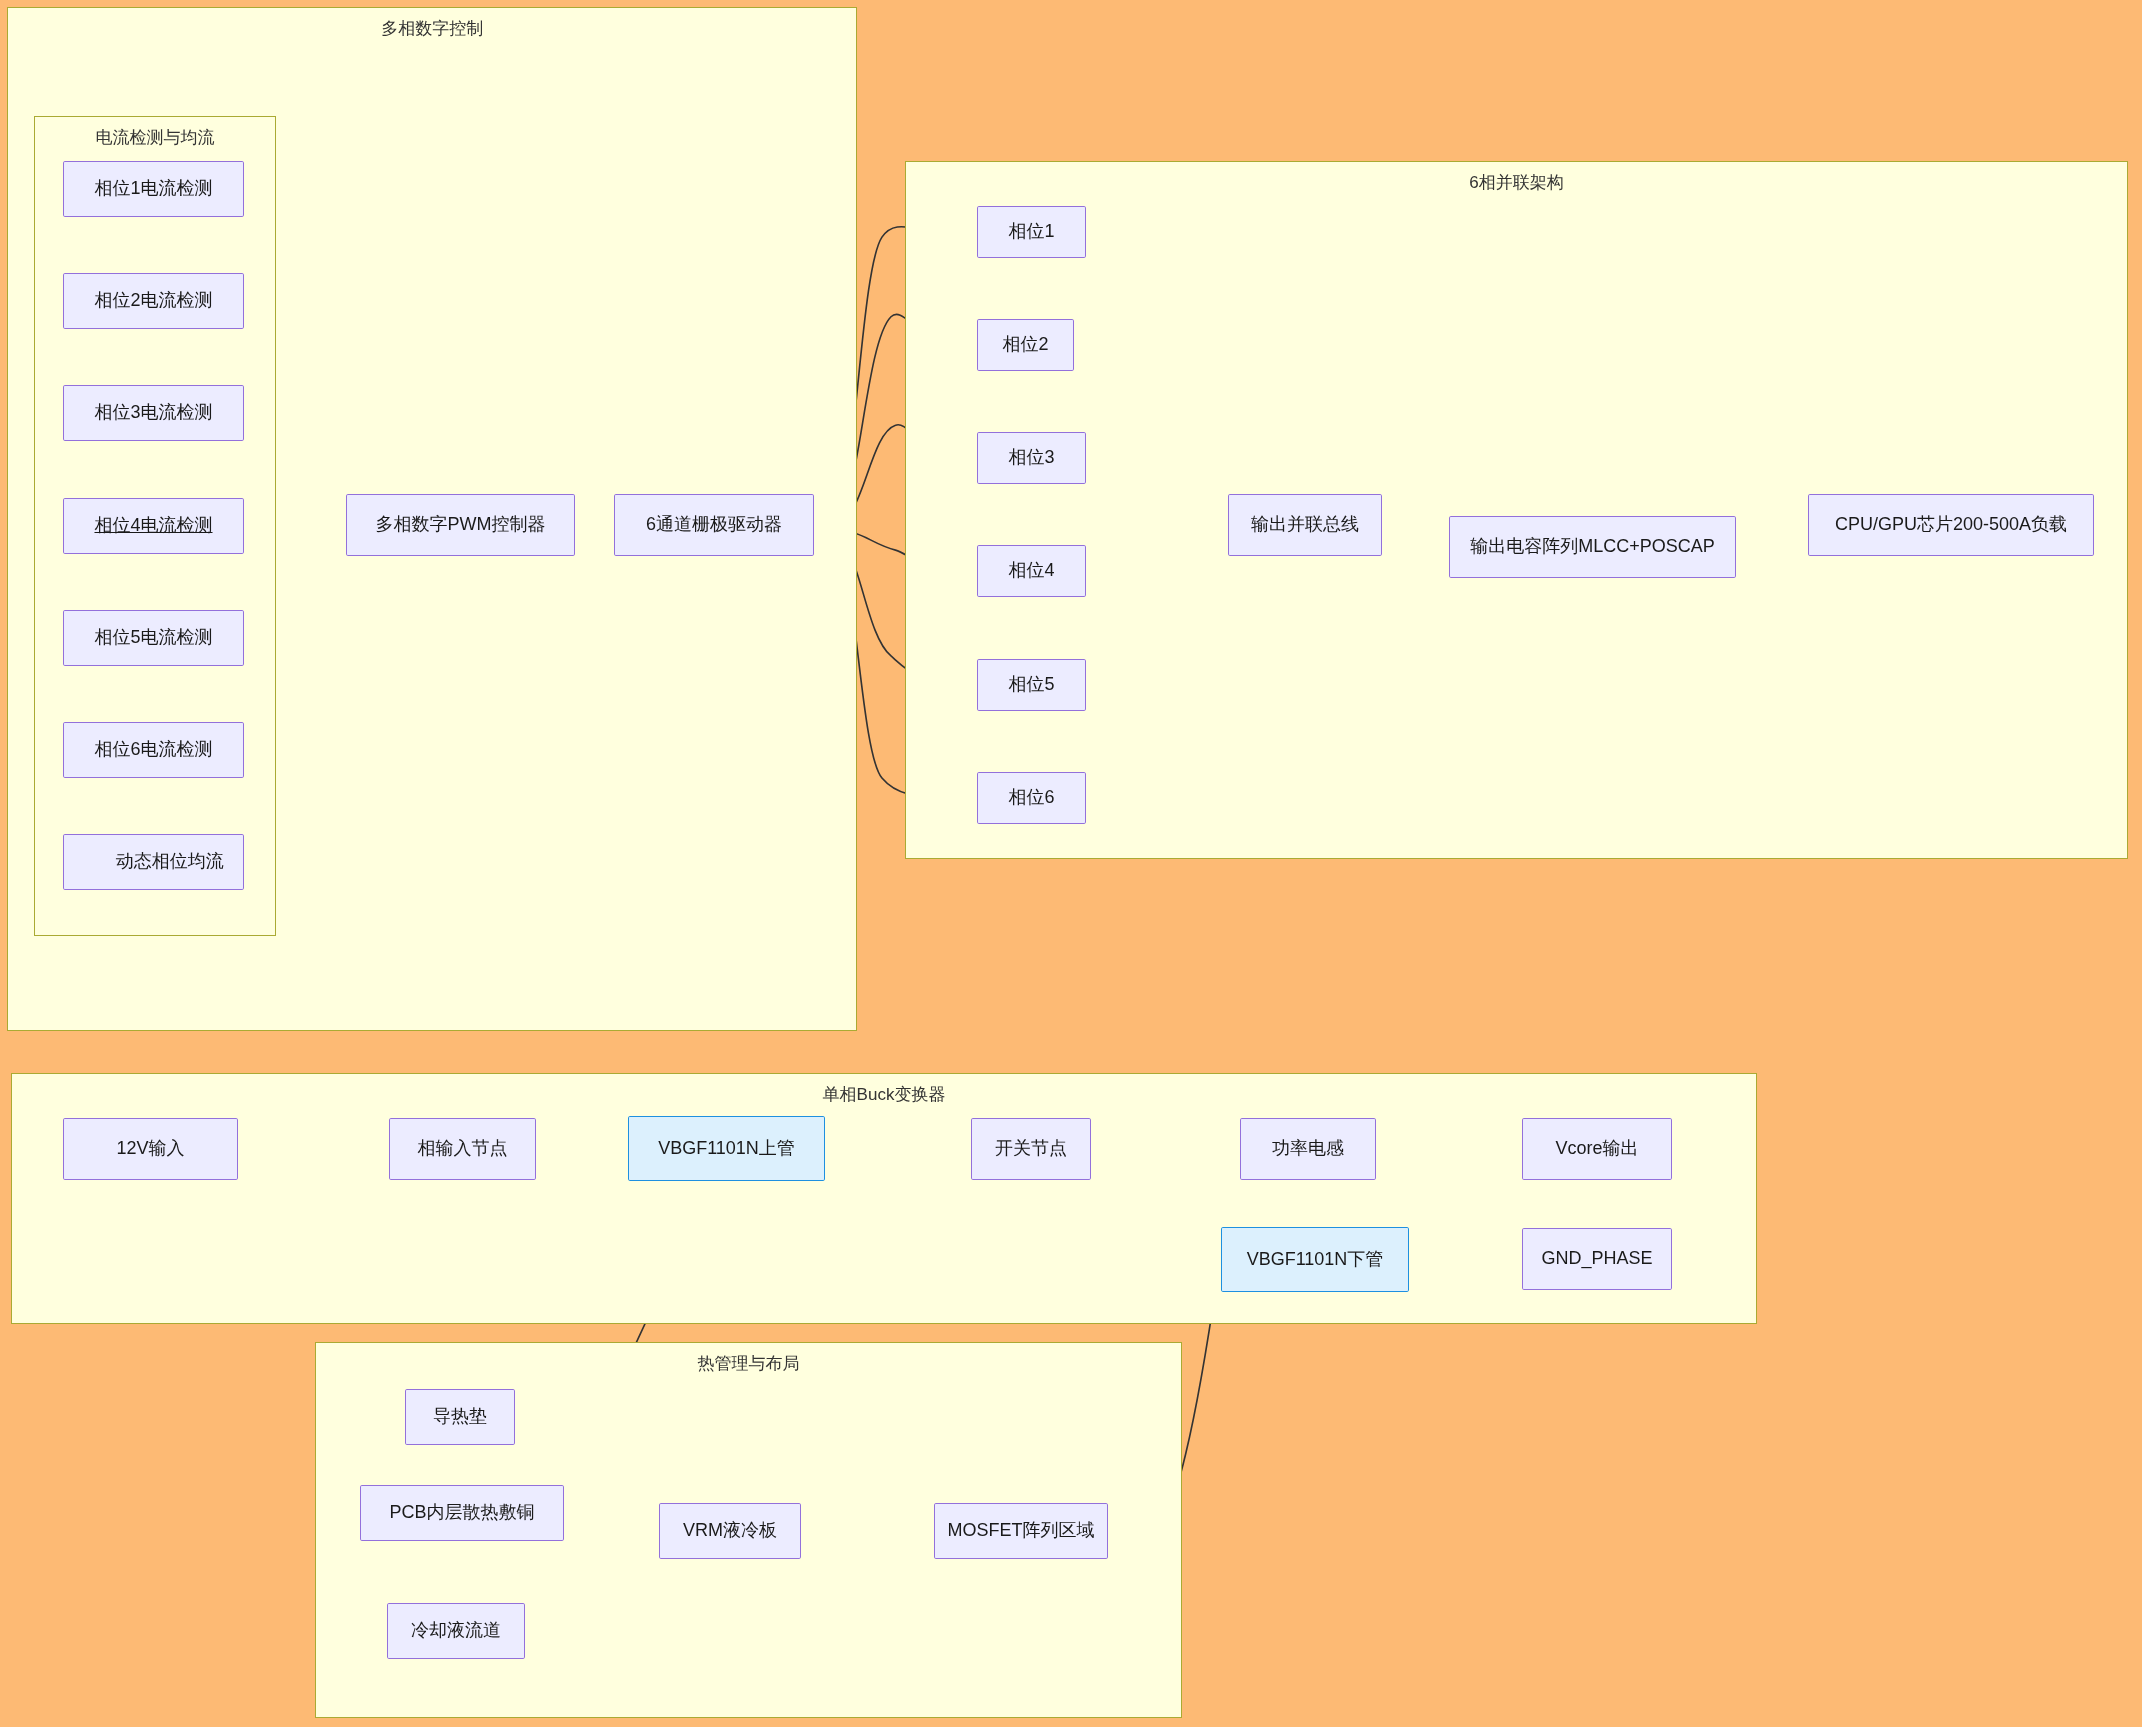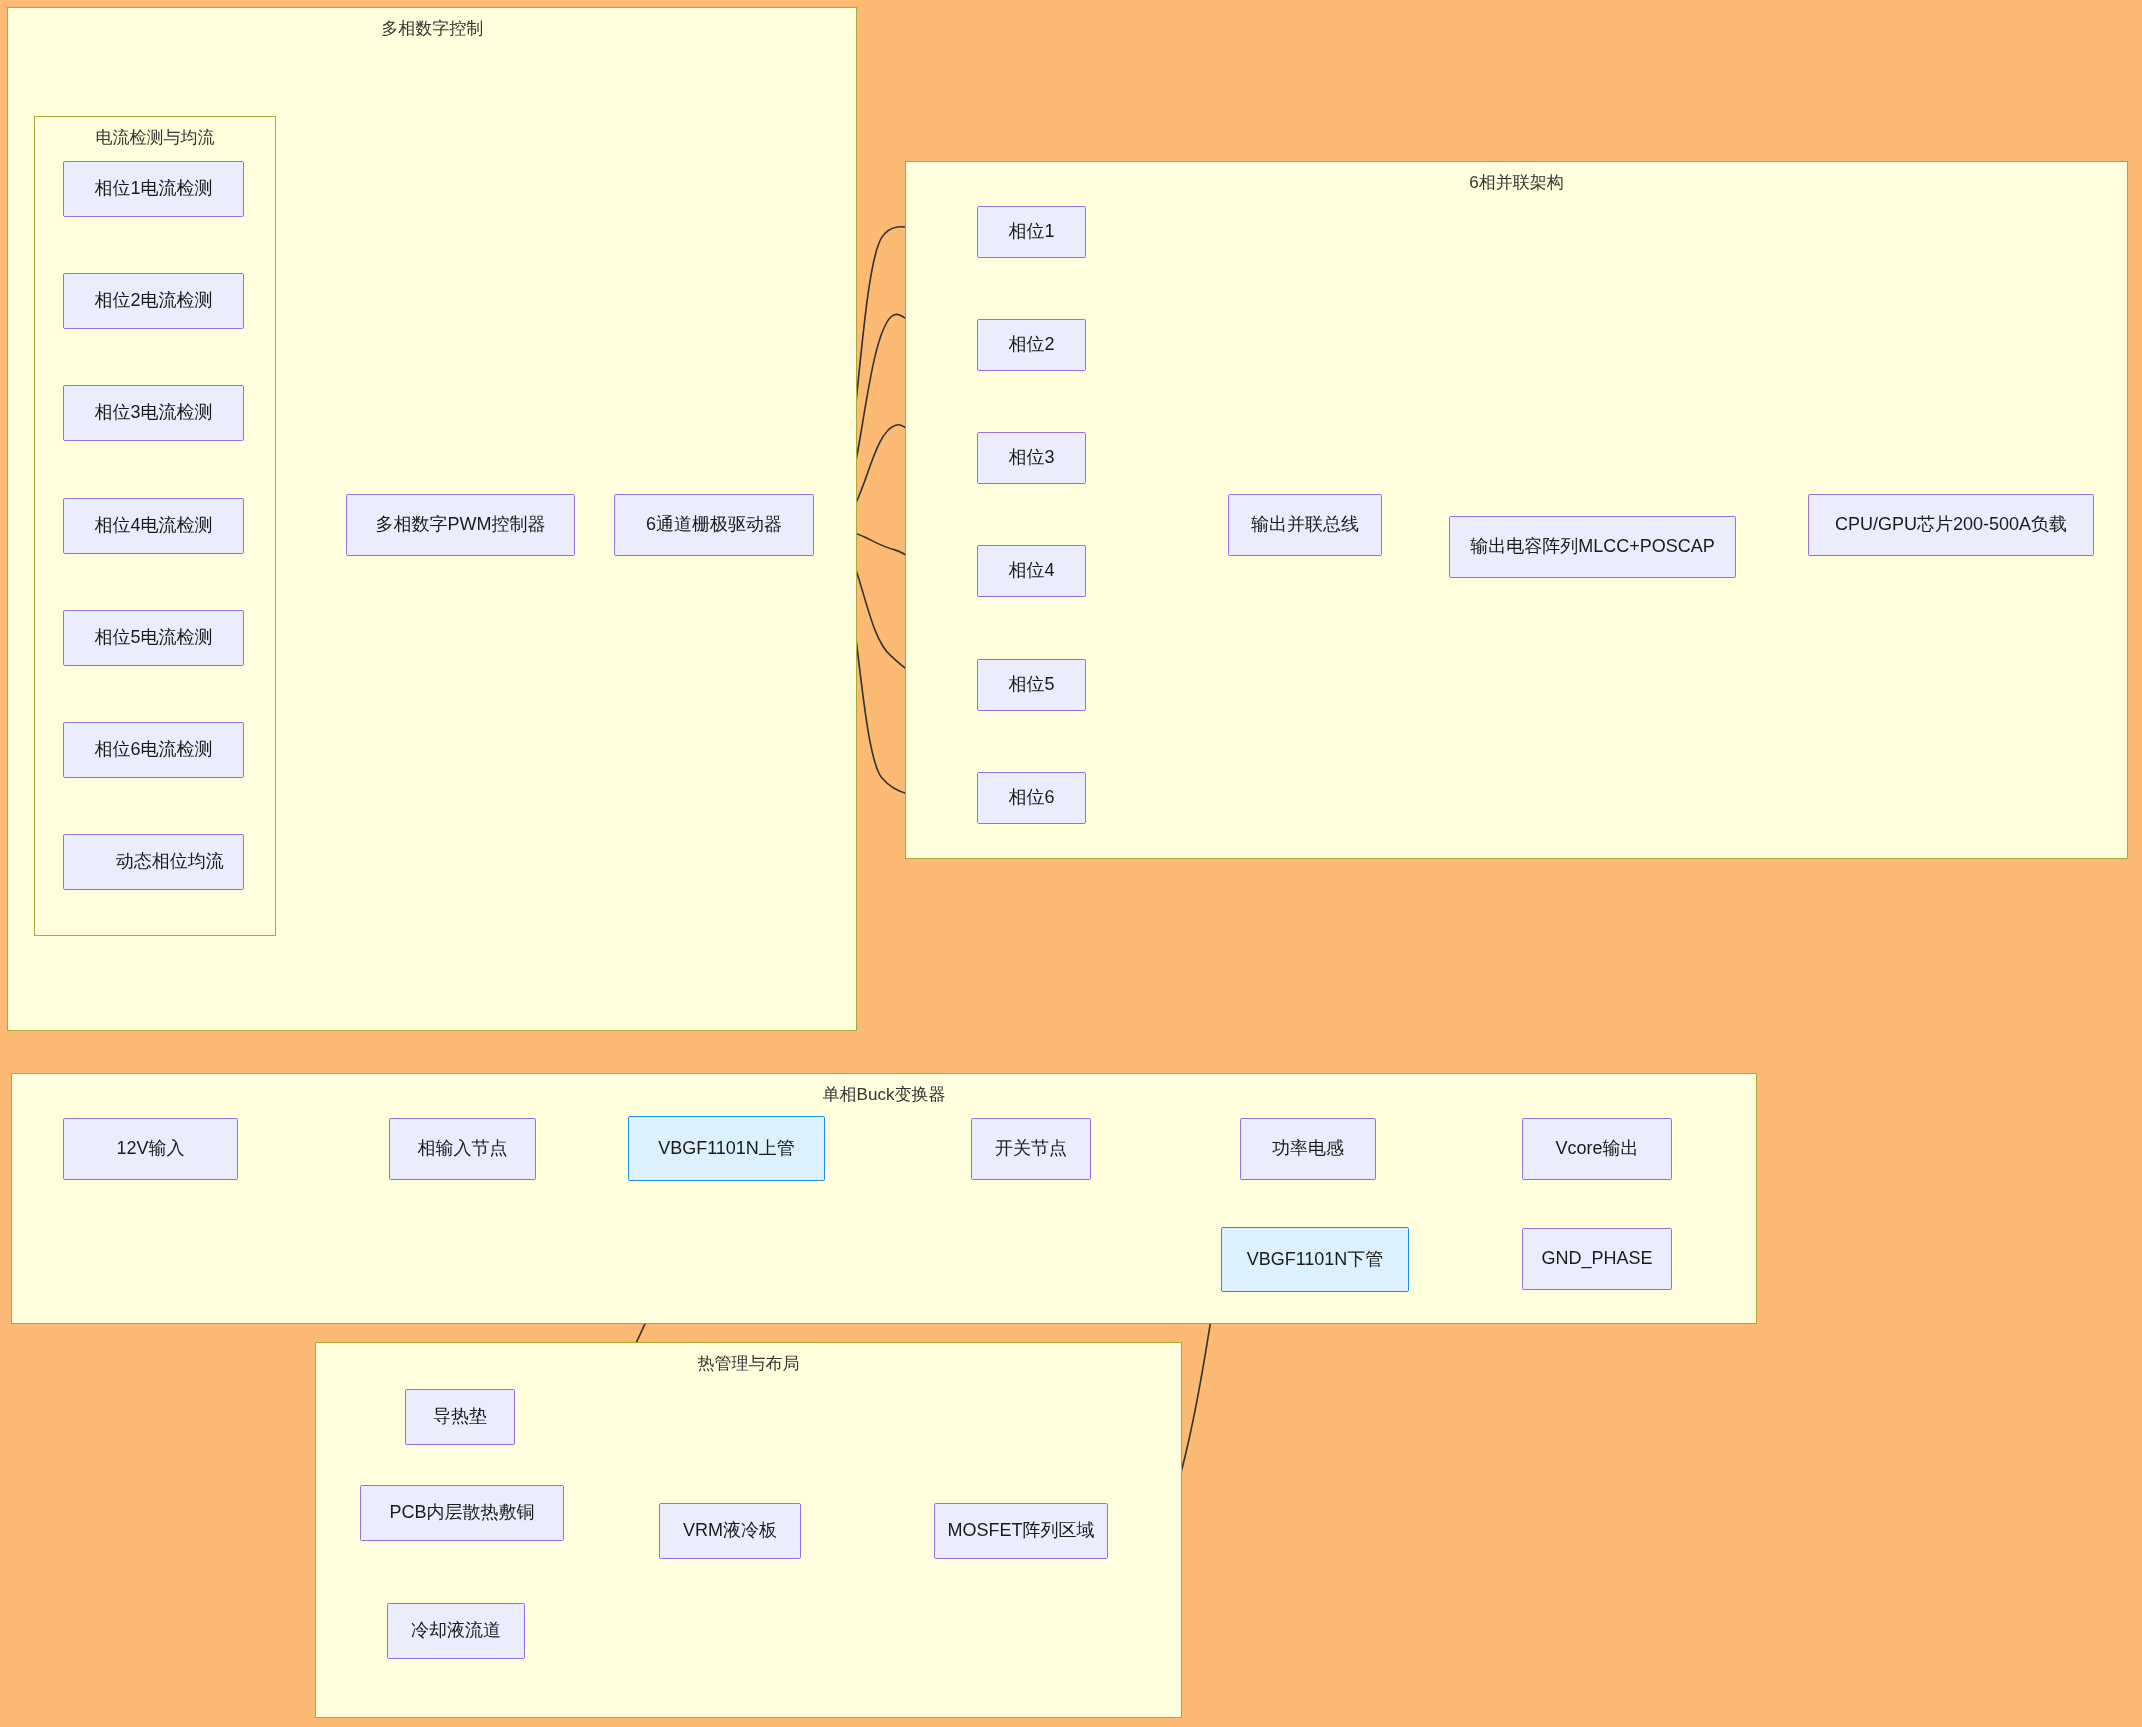--- a/index.html
+++ b/index.html
@@ -94,30 +94,30 @@
     <div class="cluster-title">单相Buck变换器</div>
   </div>
 
   <div class="cluster" style="left:315px;top:1342px;width:867px;height:376px;">
     <div class="cluster-title">热管理与布局</div>
   </div>
 
   <div class="node" style="left:63px;top:161px;width:181px;height:56px;">相位1电流检测</div>
   <div class="node" style="left:63px;top:273px;width:181px;height:56px;">相位2电流检测</div>
   <div class="node" style="left:63px;top:385px;width:181px;height:56px;">相位3电流检测</div>
-  <div class="node" style="left:63px;top:498px;width:181px;height:56px;">相位4电流检测</div>
+  <div class="node" style="left:63px;top:498px;width:181px;height:56px;text-decoration:underline;">相位4电流检测</div>
   <div class="node" style="left:63px;top:610px;width:181px;height:56px;">相位5电流检测</div>
   <div class="node" style="left:63px;top:722px;width:181px;height:56px;">相位6电流检测</div>
   <div class="node" style="left:63px;top:834px;width:181px;height:56px;padding-left:38px;">动态相位均流</div>
 
   <div class="node" style="left:346px;top:494px;width:229px;height:62px;">多相数字PWM控制器</div>
   <div class="node" style="left:614px;top:494px;width:200px;height:62px;">6通道栅极驱动器</div>
 
   <div class="node" style="left:977px;top:206px;width:109px;height:52px;">相位1</div>
-  <div class="node" style="left:977px;top:319px;width:109px;height:52px;">相位2</div>
+  <div class="node" style="left:977px;top:319px;width:97px;height:52px;">相位2</div>
   <div class="node" style="left:977px;top:432px;width:109px;height:52px;">相位3</div>
   <div class="node" style="left:977px;top:545px;width:109px;height:52px;">相位4</div>
   <div class="node" style="left:977px;top:659px;width:109px;height:52px;">相位5</div>
   <div class="node" style="left:977px;top:772px;width:109px;height:52px;">相位6</div>
 
   <div class="node" style="left:1228px;top:494px;width:154px;height:62px;">输出并联总线</div>
   <div class="node" style="left:1449px;top:516px;width:287px;height:62px;">输出电容阵列MLCC+POSCAP</div>
   <div class="node" style="left:1808px;top:494px;width:286px;height:62px;">CPU/GPU芯片200-500A负载</div>
 
   <div class="node" style="left:63px;top:1118px;width:175px;height:62px;">12V输入</div>

